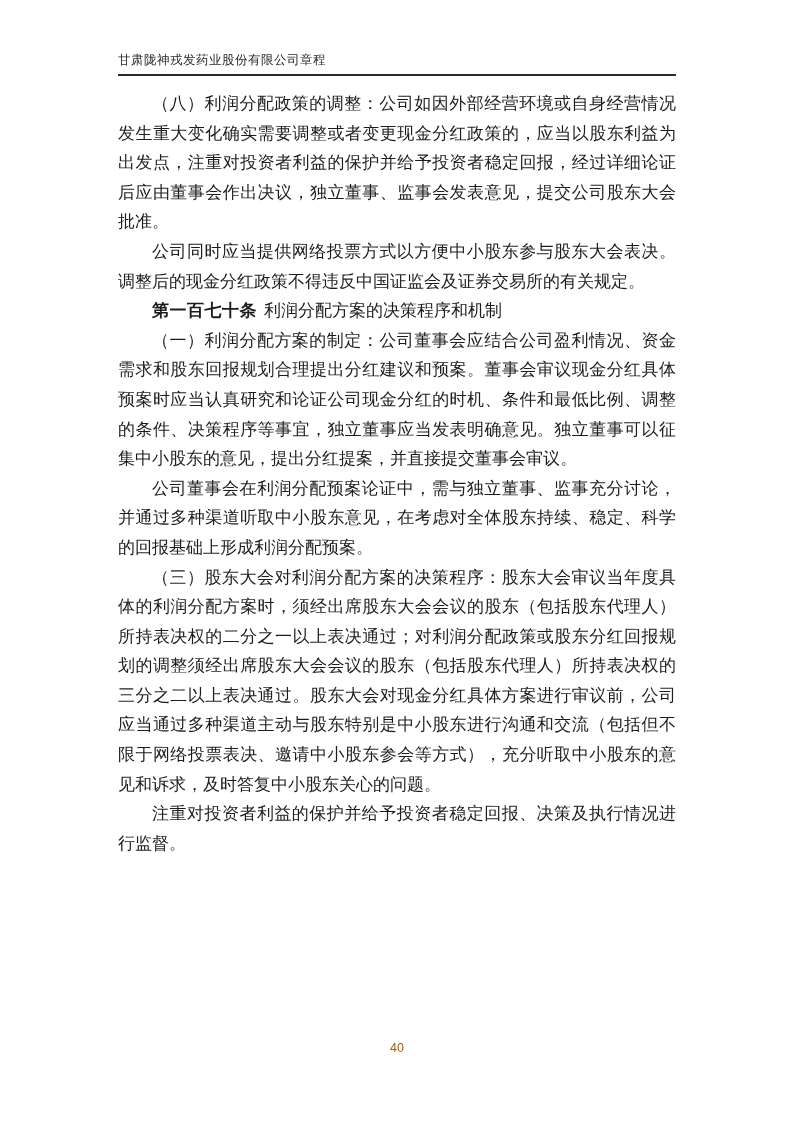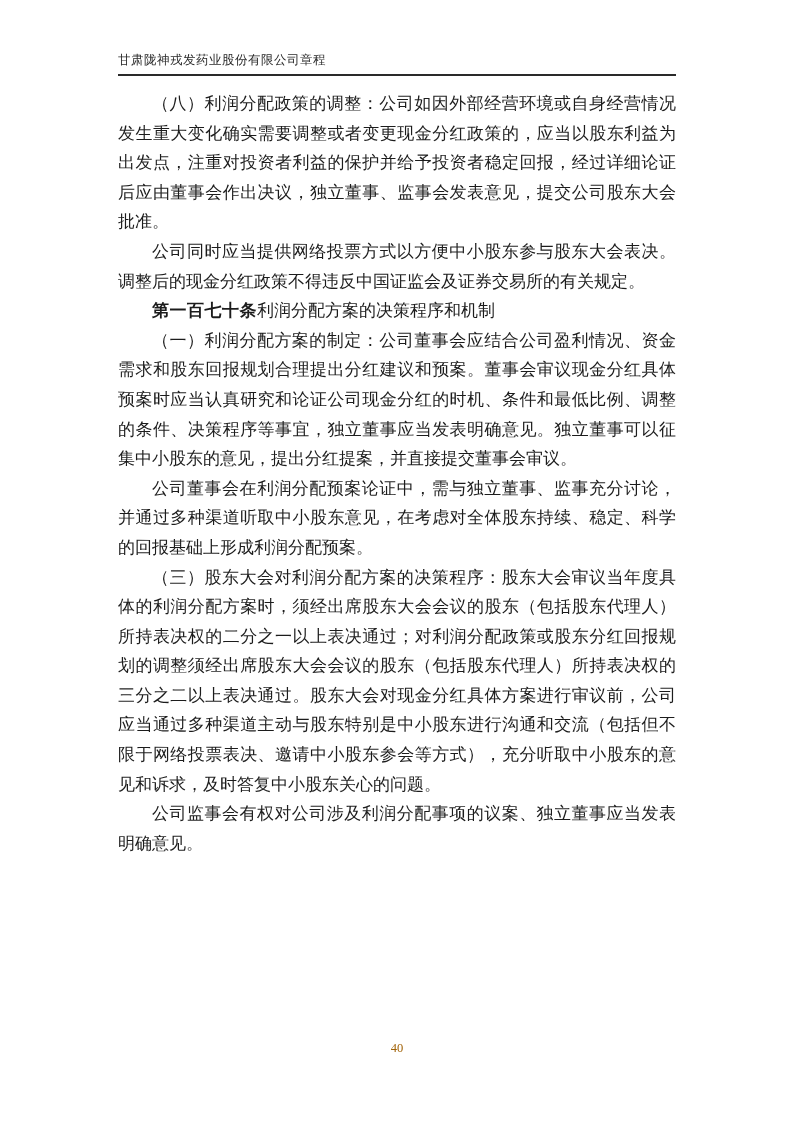--- a/index.html
+++ b/index.html
@@ -5,21 +5,21 @@
   html, body {
     margin: 0;
     padding: 0;
     background: #ffffff;
   }
   .page {
     position: relative;
     width: 794px;
     height: 1122px;
     background: #ffffff;
-    font-family: Liberation Serif, serif;
+    font-family: Liberation Sans, sans-serif;
     color: #1c1c1c;
     overflow: hidden;
   }
   .doc-header {
     position: absolute;
     left: 118px;
     width: 558px;
     top: 53px;
   }
   .doc-header .title {
@@ -45,20 +45,21 @@
   .doc-body p {
     margin: 0;
     padding: 0;
     text-indent: 2em;
   }
   .doc-body p.heading b {
     font-weight: bold;
     letter-spacing: 0.5px;
   }
   .doc-body p.heading span {
+    margin-left: 7px;
   }
   .doc-footer {
     position: absolute;
     top: 1038px;
     left: 0;
     width: 100%;
     text-align: center;
   }
   .doc-footer .page-num {
     font-size: 12.5px;
@@ -75,20 +76,20 @@
     <div class="rule"></div>
   </div>
 
   <div class="doc-body">
     <p>（八）利润分配政策的调整：公司如因外部经营环境或自身经营情况发生重大变化确实需要调整或者变更现金分红政策的，应当以股东利益为出发点，注重对投资者利益的保护并给予投资者稳定回报，经过详细论证后应由董事会作出决议，独立董事、监事会发表意见，提交公司股东大会批准。</p>
     <p>公司同时应当提供网络投票方式以方便中小股东参与股东大会表决。调整后的现金分红政策不得违反中国证监会及证券交易所的有关规定。</p>
     <p class="heading"><b>第一百七十条</b><span>利润分配方案的决策程序和机制</span></p>
     <p>（一）利润分配方案的制定：公司董事会应结合公司盈利情况、资金需求和股东回报规划合理提出分红建议和预案。董事会审议现金分红具体预案时应当认真研究和论证公司现金分红的时机、条件和最低比例、调整的条件、决策程序等事宜，独立董事应当发表明确意见。独立董事可以征集中小股东的意见，提出分红提案，并直接提交董事会审议。</p>
     <p>公司董事会在利润分配预案论证中，需与独立董事、监事充分讨论，并通过多种渠道听取中小股东意见，在考虑对全体股东持续、稳定、科学的回报基础上形成利润分配预案。</p>
     <p>（三）股东大会对利润分配方案的决策程序：股东大会审议当年度具体的利润分配方案时，须经出席股东大会会议的股东（包括股东代理人）所持表决权的二分之一以上表决通过；对利润分配政策或股东分红回报规划的调整须经出席股东大会会议的股东（包括股东代理人）所持表决权的三分之二以上表决通过。股东大会对现金分红具体方案进行审议前，公司应当通过多种渠道主动与股东特别是中小股东进行沟通和交流（包括但不限于网络投票表决、邀请中小股东参会等方式），充分听取中小股东的意见和诉求，及时答复中小股东关心的问题。</p>
-    <p>公司监事会有权对公司涉及利润分配事项的议案、独立董事应当发表明确意见。</p>
+    <p>注重对投资者利益的保护并给予投资者稳定回报、决策及执行情况进行监督。</p>
   </div>
 
   <div class="doc-footer">
     <span class="page-num">40</span>
   </div>
 
 </div>
 
 </body></html>

